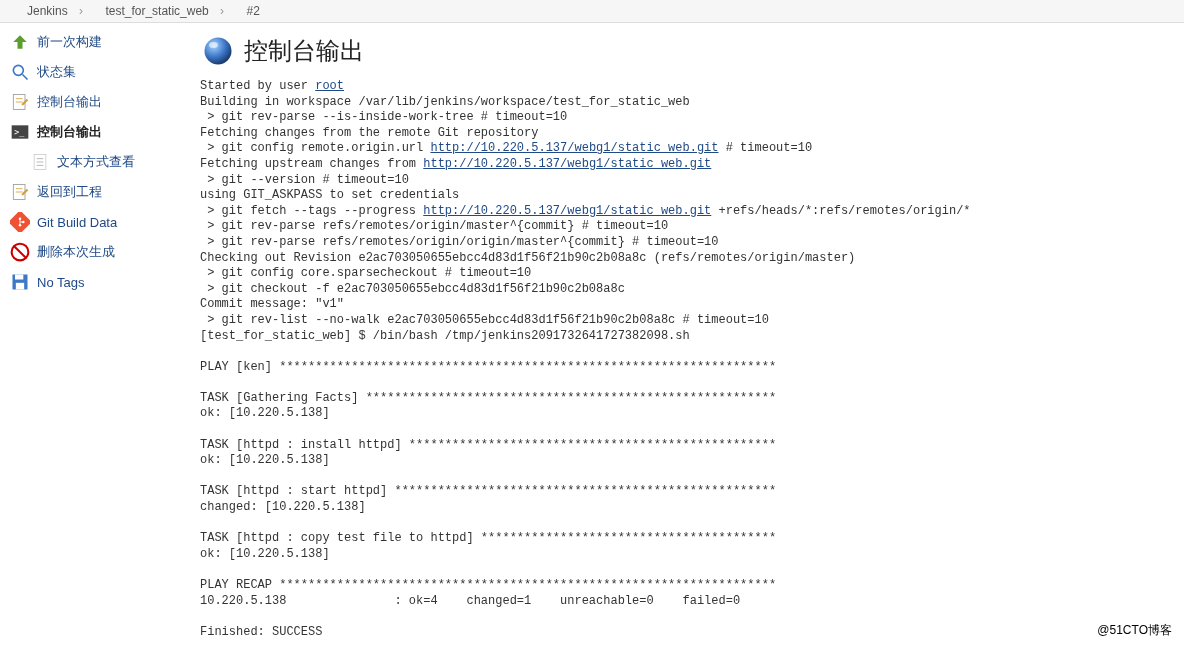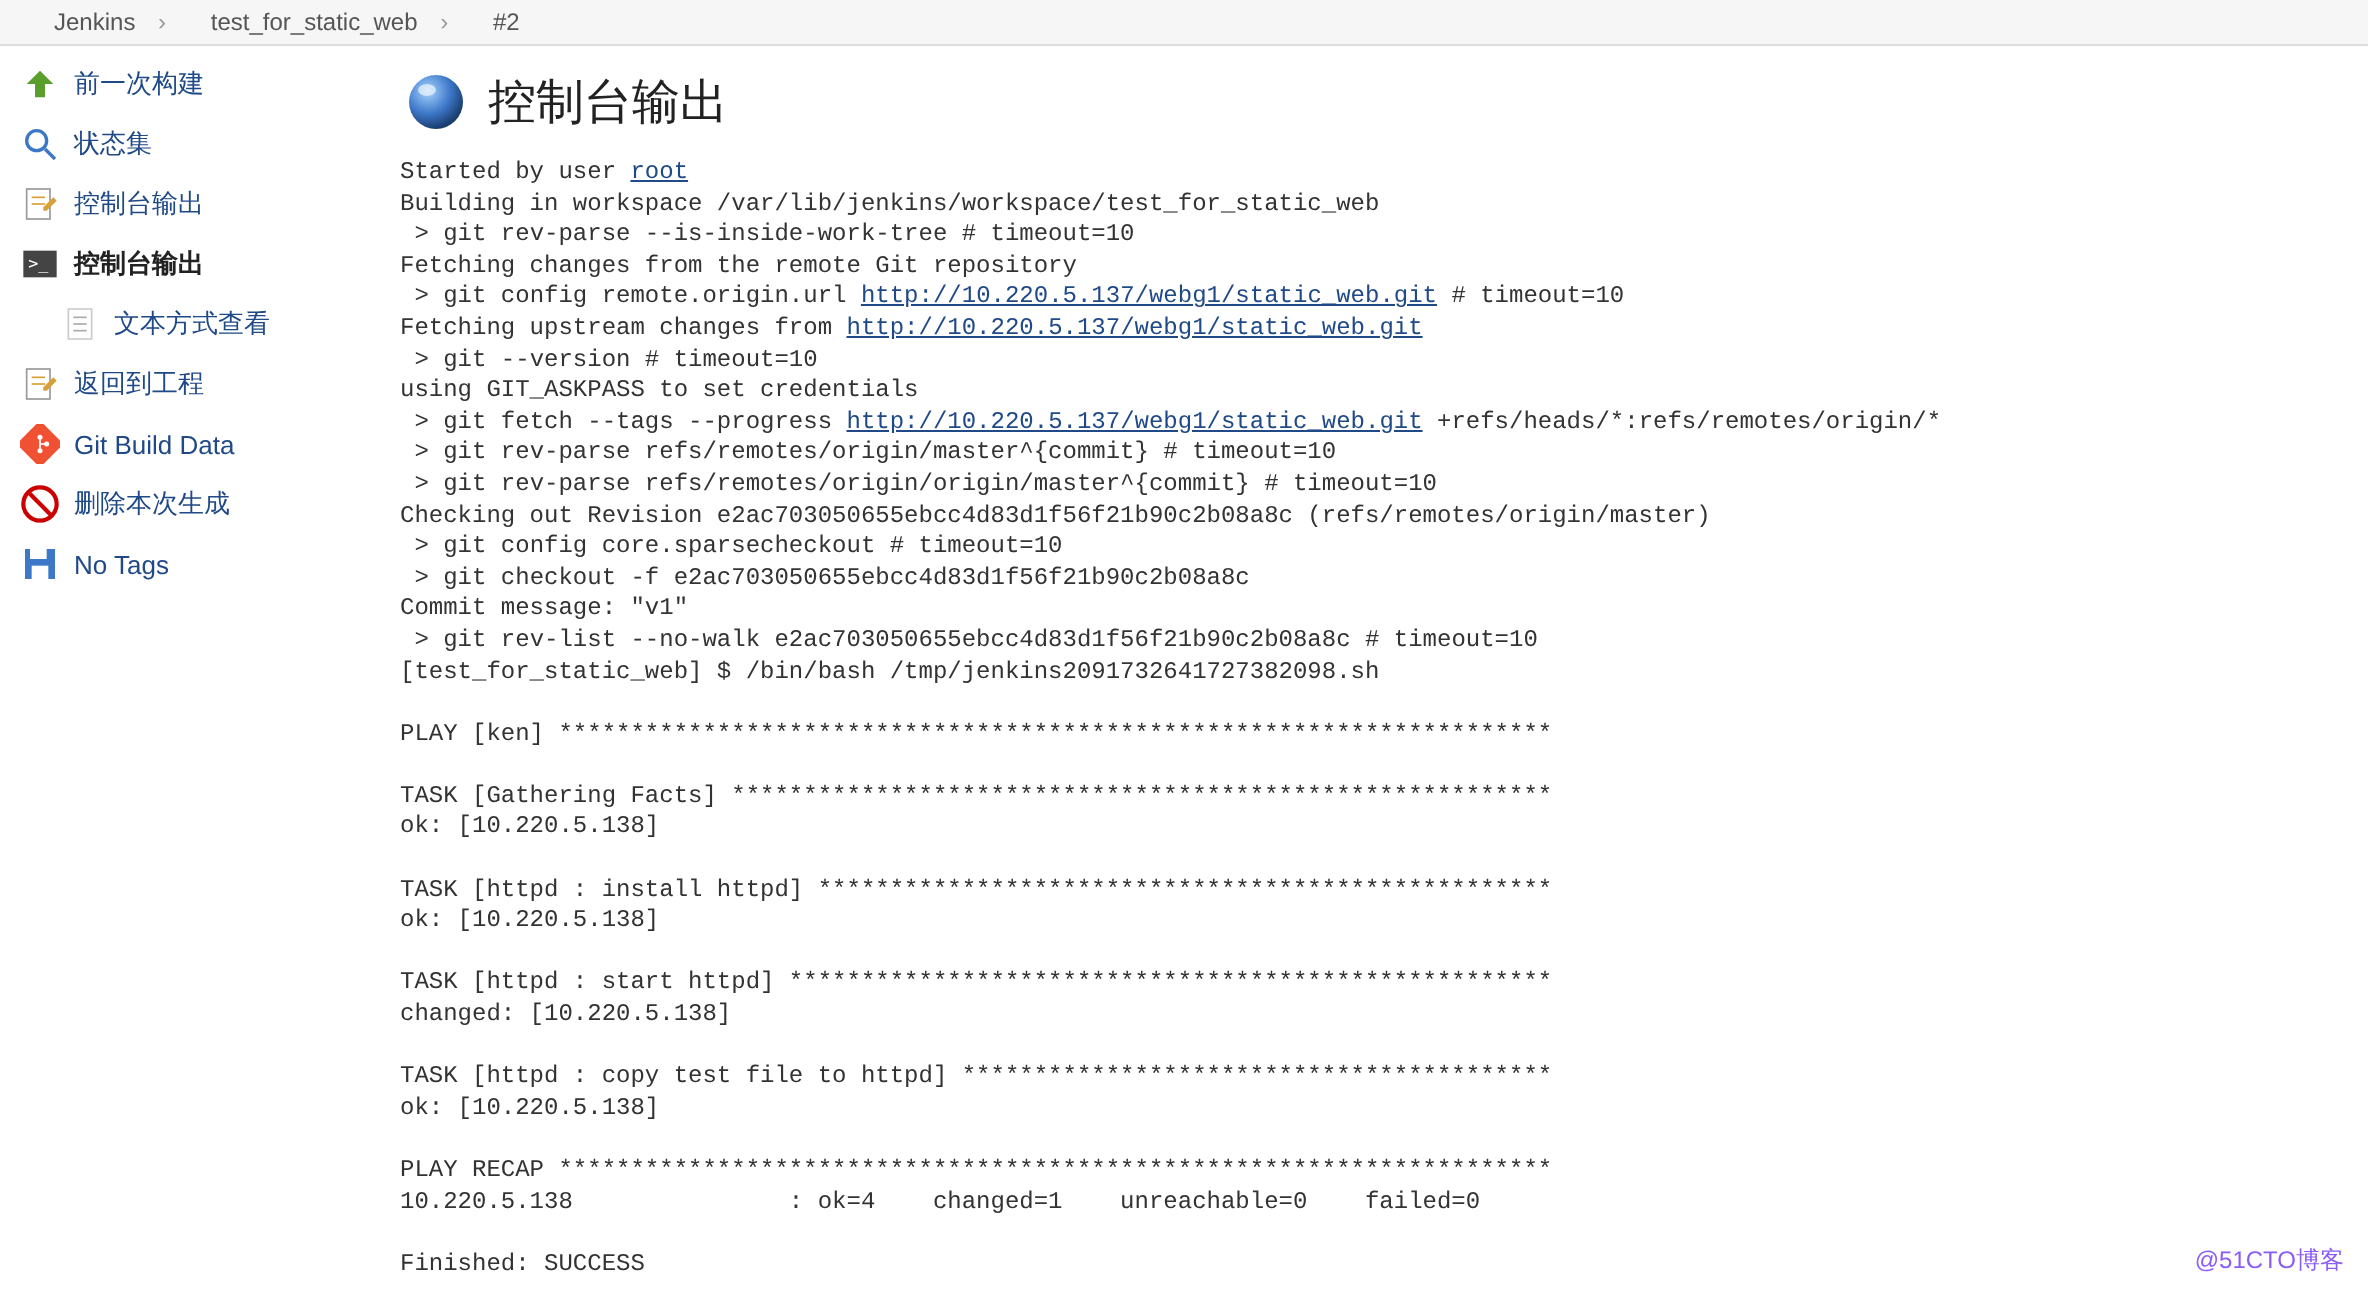--- a/index.html
+++ b/index.html
@@ -13,21 +13,21 @@
 .task .icon { width: 24px; height: 24px; margin-right: 5px; display: flex; align-items: center; justify-content: center; flex-shrink: 0; }
 .task a { color: #204a87; text-decoration: none; font-size: 13px; }
 .task.selected a { font-weight: bold; color: #222; }
 .task.sub { padding-left: 28px; }
 .main { flex: 1; padding: 10px 0 20px 0; }
 .page-header { display: flex; align-items: center; margin-bottom: 10px; }
 .page-header .ball { width: 36px; height: 36px; margin-right: 8px; }
 .page-header h1 { font-family: Georgia, serif; font-size: 24px; font-weight: normal; color: #222; }
 pre.console { font-family: Liberation Mono, monospace; font-size: 12px; line-height: 1.3; white-space: pre-wrap; word-break: break-all; color: #333; }
 pre.console a { color: #204a87; text-decoration: underline; }
-.watermark { position: fixed; bottom: 6px; right: 12px; color: #8b5cf6; font-size: 12px; }
+.watermark { position: fixed; bottom: 6px; right: 12px; color: #000000; font-size: 12px; }
 </style>
 </head>
 <body>
 
 <div class="breadcrumb">
   <span class="crumb">Jenkins</span>
   <span class="sep">›</span>
   <span class="crumb">test_for_static_web</span>
   <span class="sep">›</span>
   <span class="crumb">#2</span>

